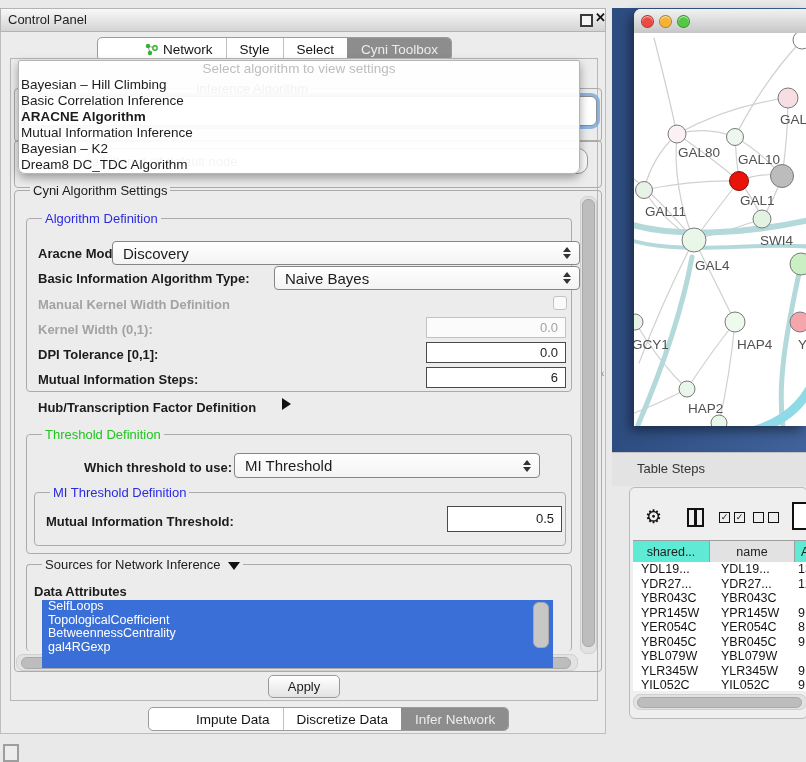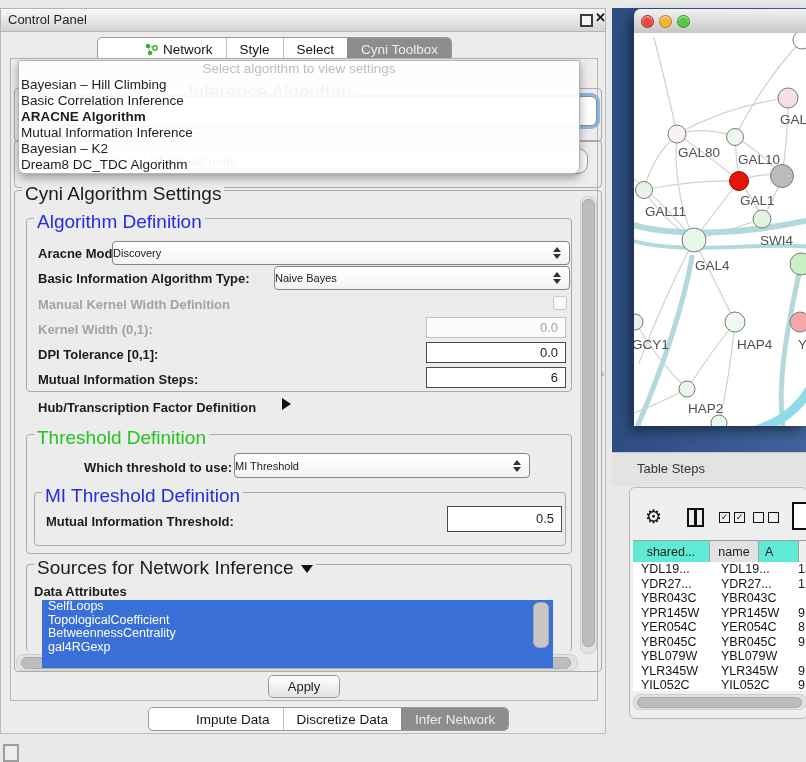--- a/index.html
+++ b/index.html
@@ -15,27 +15,27 @@
   .close-ic{left:595px;top:10px;font-size:13px;font-weight:bold;color:#111;}
   
   .segbar{display:flex;height:22px;background:#fff;border:1px solid #9b9b9b;border-radius:5px;overflow:hidden;}
   .seg{display:flex;align-items:center;padding:0 13px;font-size:13.5px;color:#141414;border-left:1px solid #bfbfbf;cursor:default;white-space:nowrap;}
   .seg:first-child{border-left:none;padding-left:47px;}
   .seg.active{background:#8d8d8d;color:#ececec;border-left-color:#8d8d8d;}
   .seg svg{margin-right:5px;}
   
   .content{left:10px;top:58px;width:586px;height:641px;background:#ececec;border:1px solid #b7b7b7;}
   .groupbox{border:1px solid #ababab;border-radius:4px;}
-  .gtitle{position:absolute;font-size:19px;background:#ececec;padding:0 3px;white-space:nowrap;}
+  .gtitle{position:absolute;font-size:13px;background:#ececec;padding:0 3px;white-space:nowrap;margin-left:8px;}
   .gtitle.blue{color:#2a2ae0;}
   .gtitle.green{color:#21c421;}
   .blab{font-size:13px;font-weight:bold;white-space:nowrap;}
   .dis{color:#a3a3a3;}
   .combo{background:linear-gradient(#ffffff,#f3f3f3);border:1px solid #858585;border-radius:4px;
-     font-size:11px;display:flex;align-items:center;}
+     font-size:15px;padding-left:10px;display:flex;align-items:center;}
   .spin{position:absolute;right:8px;top:50%;transform:translateY(-50%);display:flex;flex-direction:column;gap:2px;}
   .spin i{display:block;width:0;height:0;border-left:4px solid transparent;border-right:4px solid transparent;}
   .spin .u{border-bottom:5px solid #333;}
   .spin .d{border-top:5px solid #333;}
   .field{background:#fff;border:1px solid #4a4a4a;font-size:13px;text-align:right;padding-right:7px;display:block;line-height:19px;}
   .field.dis{background:#fbfbfb;border-color:#c2c2c2;color:#a3a3a3;}
   .chk{width:12px;height:12px;border:1.5px solid #c3c3c3;border-radius:3px;background:#fafafa;}
   .scroll-track{background:#e2e2e2;border:1px solid #d0d0d0;border-radius:7px;}
   .scroll-thumb{background:#bdbdbd;border:1px solid #a9a9a9;border-radius:6px;}
   .attr-list{background:#3b6fd8;overflow:hidden;}
@@ -264,21 +264,21 @@
       <span class="mini-chk">✓</span>
     </span>
   <span class="abs" style="left:753px;top:512px;display:flex;gap:4px;">
       <span class="mini-chk"></span>
       <span class="mini-chk"></span>
     </span>
   <span class="abs tool-box" style="left:792px;top:502px;width:16px;height:24px;background:#fff;"></span>
 
   <div id="tp-header" class="abs tbl-header">
       <div class="th-cell hl" style="width: 77px;">shared...</div>
-      <div class="th-cell" style="width: 49px;">name</div>
+      <div class="th-cell" style="width: 85px;">name</div>
       <div class="th-cell hl" style="width: 40px; justify-content: flex-start; padding-left: 6px;">A</div>
     </div>
   <div id="tp-rows" class="abs tbl-rows">
       <div class="tbl-row">
         <span class="td-cell" style="width: 77px; padding-left: 8px;">YDL19...</span>
         <span class="td-cell" style="width: 73px; padding-left: 3px;">YDL19...</span>
         <span class="td-cell" style="width: 40px; padding-left: 4px;">13</span>
       </div>
       <div class="tbl-row">
         <span class="td-cell" style="width: 77px; padding-left: 8px;">YDR27...</span>

